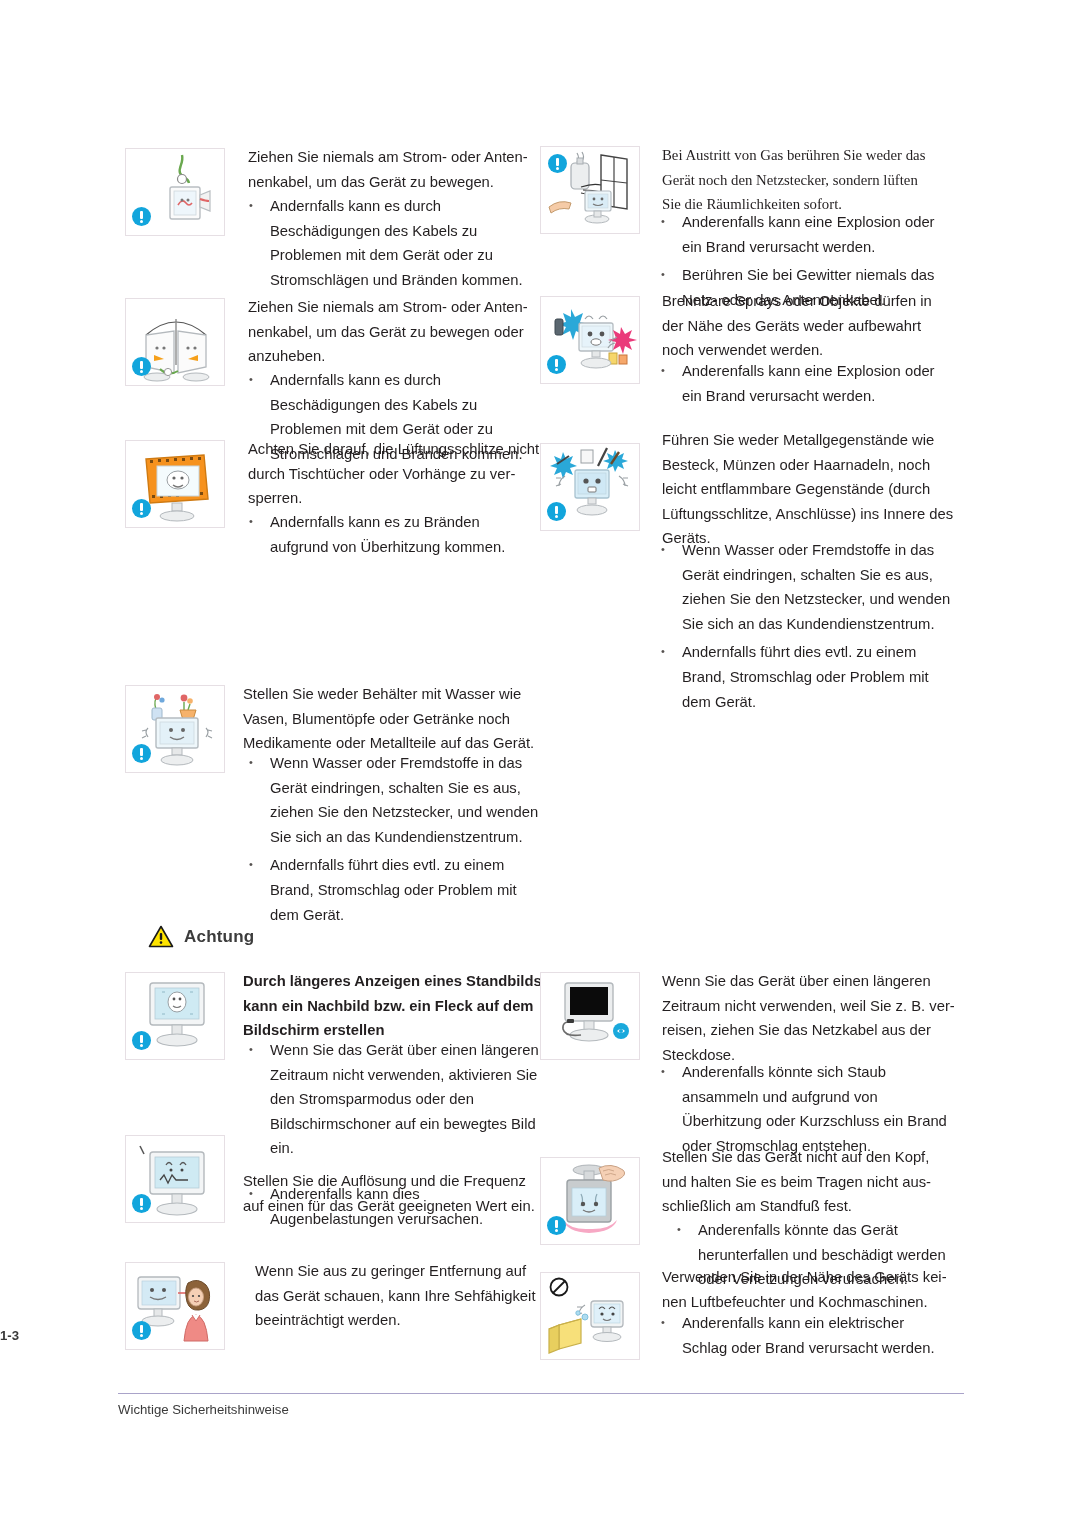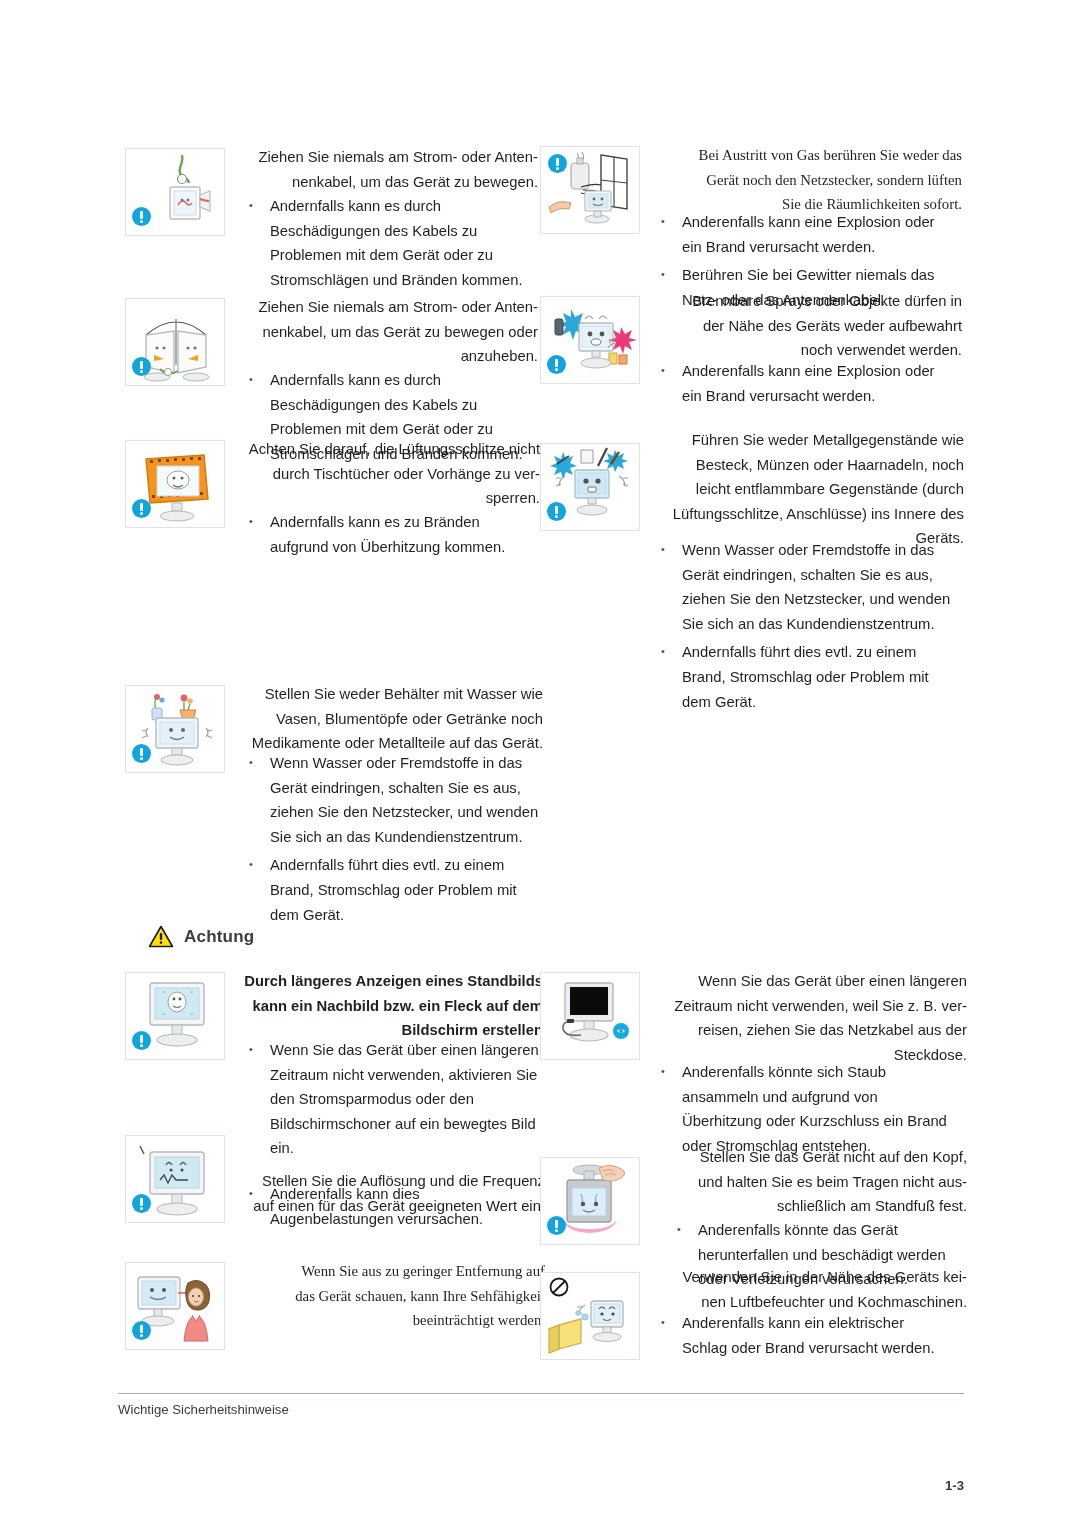--- a/index.html
+++ b/index.html
@@ -64,21 +64,20 @@
   }
   .badge-excl.tl { left: 7px; top: 7px; bottom: auto; }
 
   
   .para {
     position: absolute;
     font-size: 14.8px;
     line-height: 24.6px;
     color: #231f20;
     letter-spacing: 0.0px;
-    text-align: right;
   }
 
   .bullet-list { position: absolute; }
   .bullet {
     position: relative;
     font-size: 14.8px;
     line-height: 24.6px;
     color: #231f20;
     padding-left: 22px;
     margin-bottom: 0;
@@ -125,23 +124,22 @@
   .footer-left {
     position: absolute;
     left: 118px;
     top: 1402px;
     font-size: 13.2px;
     color: #3a3a3a;
   }
   .footer-right {
     position: absolute;
     left: 0;
-    top: 1478px;
+    top: 1328px;
     width: 964px;
-    text-align: right;
     font-size: 13.2px;
     font-weight: bold;
     color: #3a3a3a;
   }
 </style>
 </head>
 <body>
 
 <div class="page">
 
@@ -409,21 +407,21 @@
         <ellipse cx="70" cy="34" rx="7.5" ry="9" fill="#f5d0b5" stroke="#c9a184" stroke-width="0.9"></ellipse>
         <circle cx="67" cy="33" r="1.1" fill="#444"></circle>
           <circle cx="73" cy="33" r="1.1" fill="#444"></circle>
         <path d="M68 38 q2.5 2 5 0" stroke="#aa6b5a" stroke-width="1" fill="none"></path>
         <path d="M58 78 q2 -24 12 -26 q10 2 12 26 z" fill="#ef8a85" stroke="#cf6a66" stroke-width="1"></path>
         <path d="M66 52 l4 6 l4 -6" fill="#ffffff" stroke="#cf6a66" stroke-width="1"></path>
       </svg>
       <div class="badge-excl"></div>
     </div>
   </div>
-  <div class="para" style="left:243px; top:1259px; width:302px;font-family:Liberation Serif, serif;">Wenn Sie aus zu geringer Entfernung auf<br>das Gerät schauen, kann Ihre Sehfähigkeit<br>beeinträchtigt werden.</div>
+  <div class="para" style="left:255px; top:1259px; width:302px;">Wenn Sie aus zu geringer Entfernung auf<br>das Gerät schauen, kann Ihre Sehfähigkeit<br>beeinträchtigt werden.</div>
 
   <div class="illus" style="left:540px; top:972px;">
     <div class="scene">
       <svg viewBox="0 0 100 88" width="100" height="88">
         <rect x="24" y="10" width="48" height="38" rx="3" fill="#eceeef" stroke="#b4b9bd" stroke-width="1.4"></rect>
         <rect x="29" y="14" width="38" height="28" fill="#0b0b0b"></rect>
         <rect x="43" y="48" width="10" height="9" fill="#e6e8e9" stroke="#b4b9bd" stroke-width="1"></rect>
         <ellipse cx="48" cy="62" rx="19" ry="6" fill="#eceeef" stroke="#b4b9bd" stroke-width="1.1"></ellipse>
         <path d="M40 62 q-16 2 -18 -6 q-1 -8 8 -7" fill="none" stroke="#6b6b6b" stroke-width="1.6"></path>
         <rect x="26" y="46" width="7" height="4" rx="1" fill="#3a3a3a"></rect>

